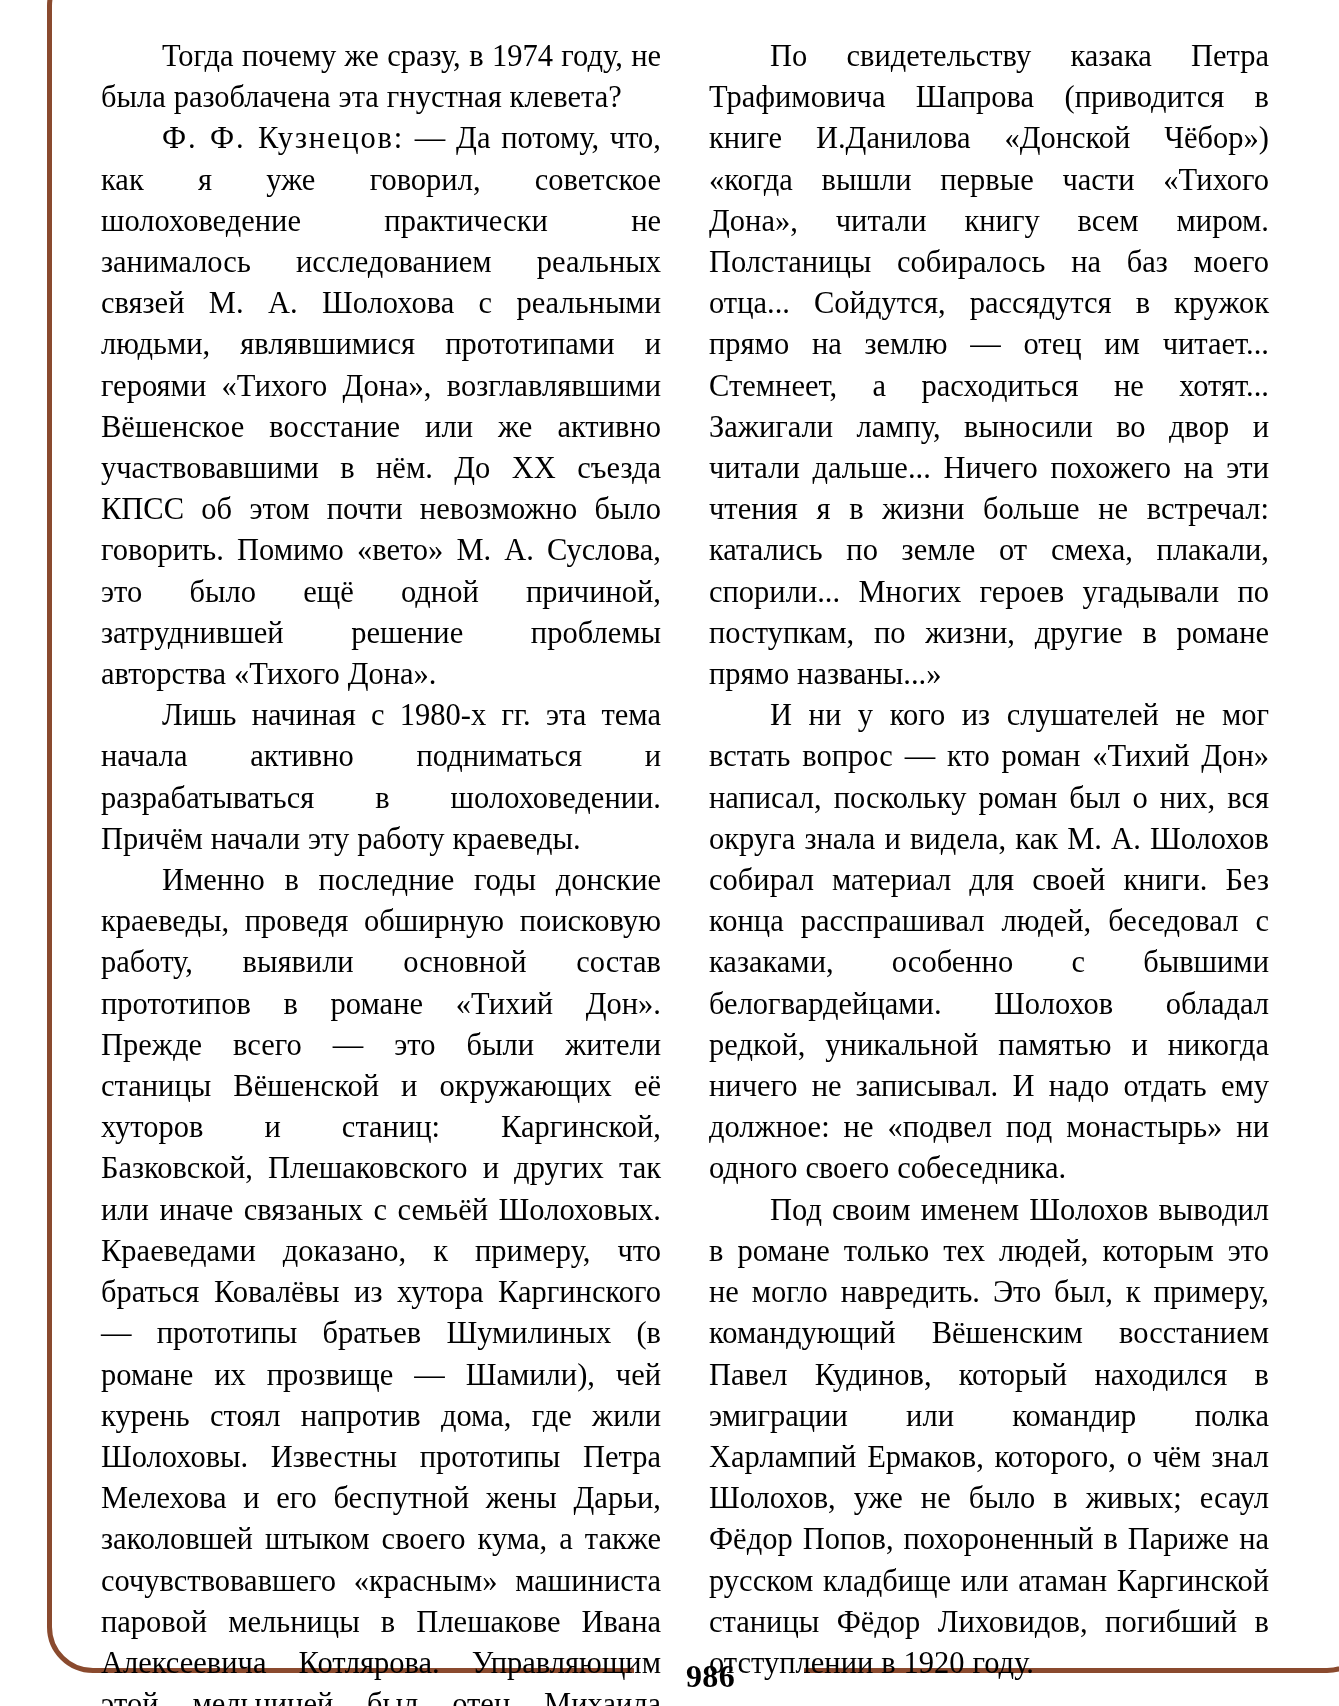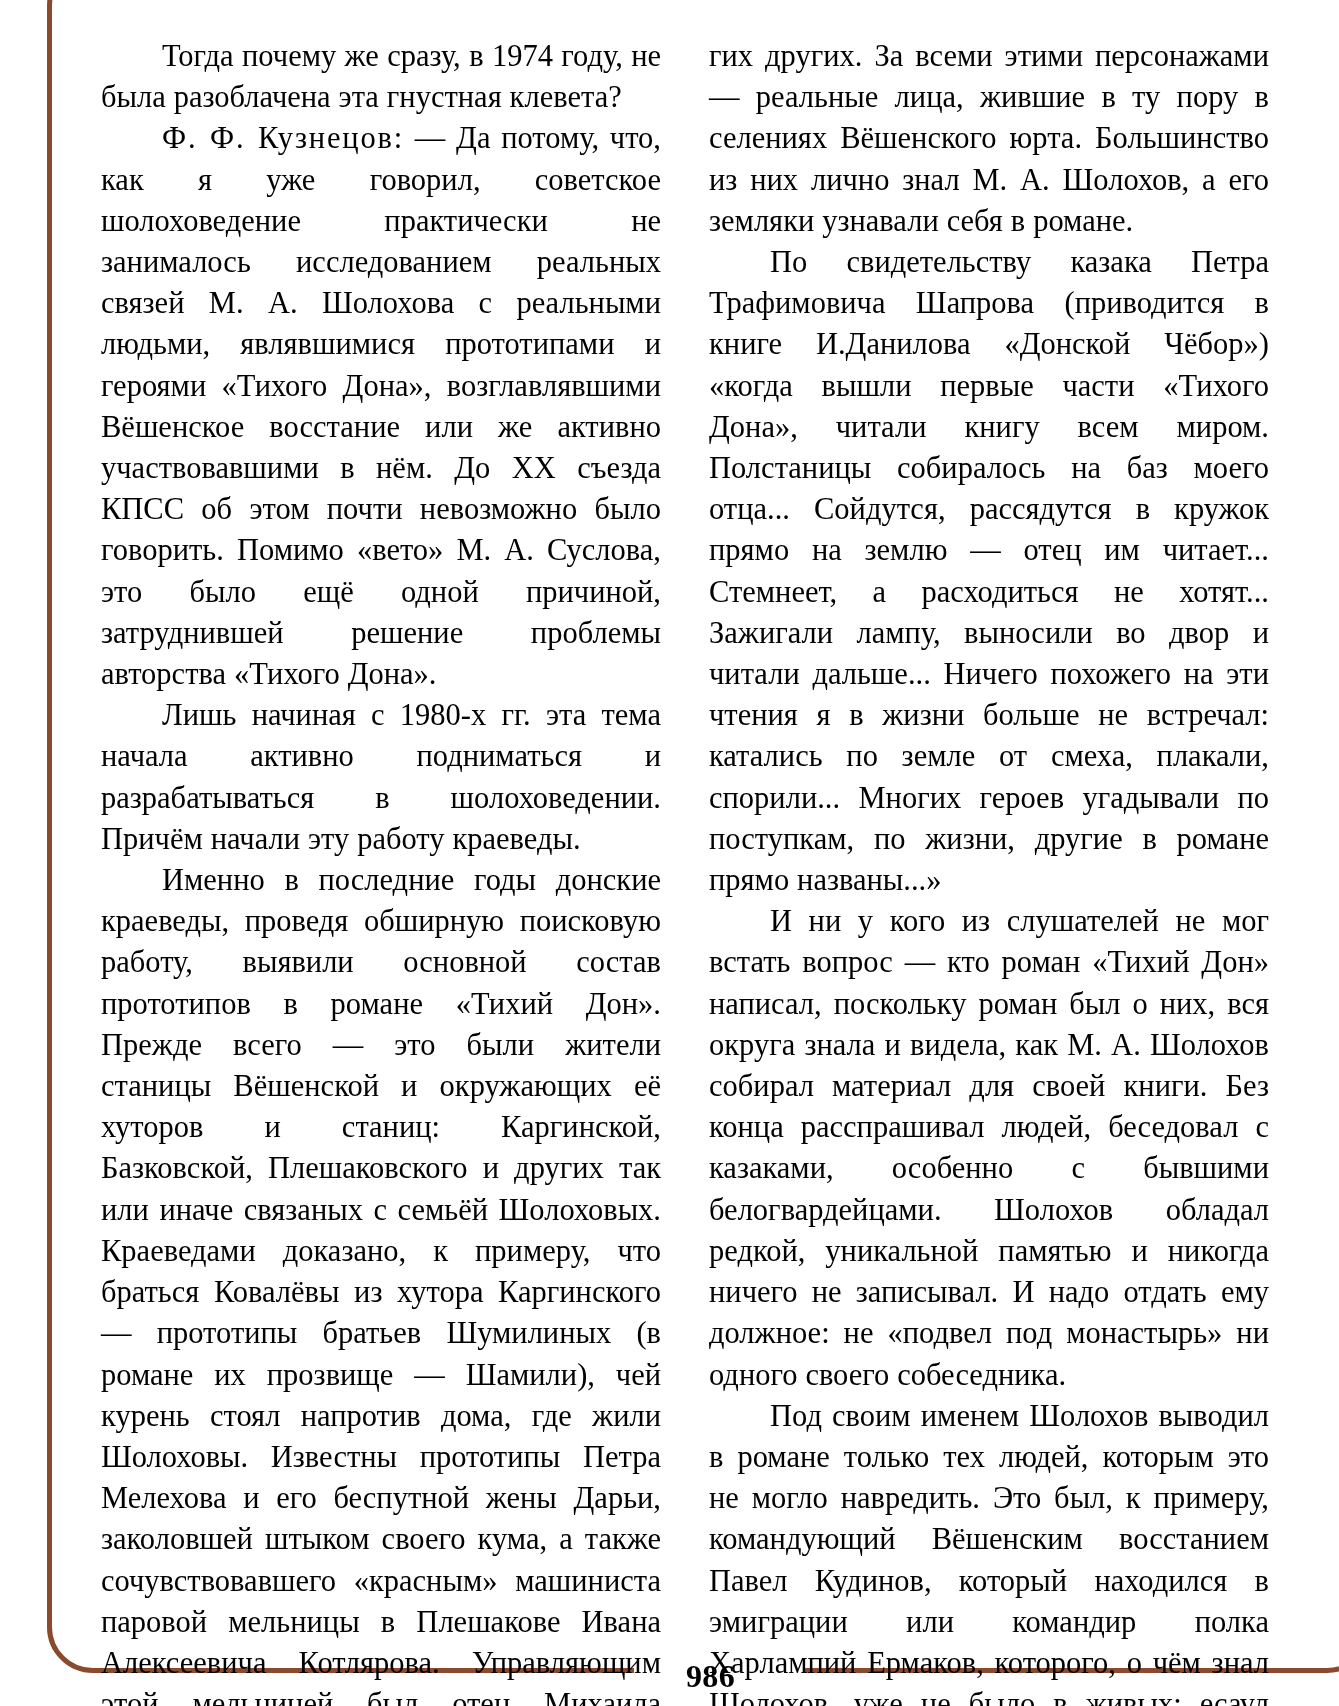--- a/index.html
+++ b/index.html
@@ -105,21 +105,20 @@
   <div class="columns">
 
     <div class="col">
       <p>Тогда почему же сразу, в 1974 году, не была разоблачена эта гнустная клевета?</p>
       <p><span class="speaker">Ф. Ф. Кузнецов:</span><span> — Да потому, что, как я уже говорил, советское шолоховедение практически не занималось исследованием реальных связей М. А. Шолохова с реальными людьми, являвшимися прототипами и героями «Тихого Дона», возглавлявшими Вёшенское восстание или же активно участвовавшими в нём. До XX съезда КПСС об этом почти невозможно было говорить. Помимо «вето» М. А. Суслова, это было ещё одной причиной, затруднившей решение проблемы авторства «Тихого Дона».</span></p>
       <p>Лишь начиная с 1980-х гг. эта тема начала активно подниматься и разрабатываться в шолоховедении. Причём начали эту работу краеведы.</p>
       <p>Именно в последние годы донские краеведы, проведя обширную поисковую работу, выявили основной состав прототипов в романе «Тихий Дон». Прежде всего — это были жители станицы Вёшенской и окружающих её хуторов и станиц: Каргинской, Базковской, Плешаковского и других так или иначе связаных с семьёй Шолоховых. Краеведами доказано, к примеру, что браться Ковалёвы из хутора Каргинского — прототипы братьев Шумилиных (в романе их прозвище — Шамили), чей курень стоял напротив дома, где жили Шолоховы. Известны прототипы Петра Мелехова и его беспутной жены Дарьи, заколовшей штыком своего кума, а также сочувствовавшего «красным» машиниста паровой мельницы в Плешакове Ивана Алексеевича Котлярова. Управляющим этой мельницей был отец Михаила Шолохова. В романе под именем Котляров выведен машинист Плешаковской мельницы, коммунист Иван Алексеевич Сердинов, которого собственноручно, при народе убила жена Павла Дроздова Мария, отомстив за смерть своего мужа в бою с красными. Установлены прототипы Валета, Аникушки, купца Мохова, Христони, Лукешки-косой, деда Гришаки и мно-</p>
     </div>
 
     <div class="col">
-      <p class="no-indent">гих других. За всеми этими персонажами — реальные лица, жившие в ту пору в селениях Вёшенского юрта. Большинство из них лично знал М. А. Шолохов, а его земляки узнавали себя в романе.</p>
       <p>По свидетельству казака Петра Трафимовича Шапрова (приводится в книге И.Данилова «Донской Чёбор») «когда вышли первые части «Тихого Дона», читали книгу всем миром. Полстаницы собиралось на баз моего отца... Сойдутся, рассядутся в кружок прямо на землю — отец им читает... Стемнеет, а расходиться не хотят... Зажигали лампу, выносили во двор и читали дальше... Ничего похожего на эти чтения я в жизни больше не встречал: катались по земле от смеха, плакали, спорили... Многих героев угадывали по поступкам, по жизни, другие в романе прямо названы...»</p>
       <p>И ни у кого из слушателей не мог встать вопрос — кто роман «Тихий Дон» написал, поскольку роман был о них, вся округа знала и видела, как М. А. Шолохов собирал материал для своей книги. Без конца расспрашивал людей, беседовал с казаками, особенно с бывшими белогвардейцами. Шолохов обладал редкой, уникальной памятью и никогда ничего не записывал. И надо отдать ему должное: не «подвел под монастырь» ни одного своего собеседника.</p>
       <p>Под своим именем Шолохов выводил в романе только тех людей, которым это не могло навредить. Это был, к примеру, командующий Вёшенским восстанием Павел Кудинов, который находился в эмиграции или командир полка Харлампий Ермаков, которого, о чём знал Шолохов, уже не было в живых; есаул Фёдор Попов, похороненный в Париже на русском кладбище или атаман Каргинской станицы Фёдор Лиховидов, погибший в отступлении в 1920 году.</p>
 
     </div>
 
   </div>
 
   <div class="folio">
     <span class="folio-num">986</span>

